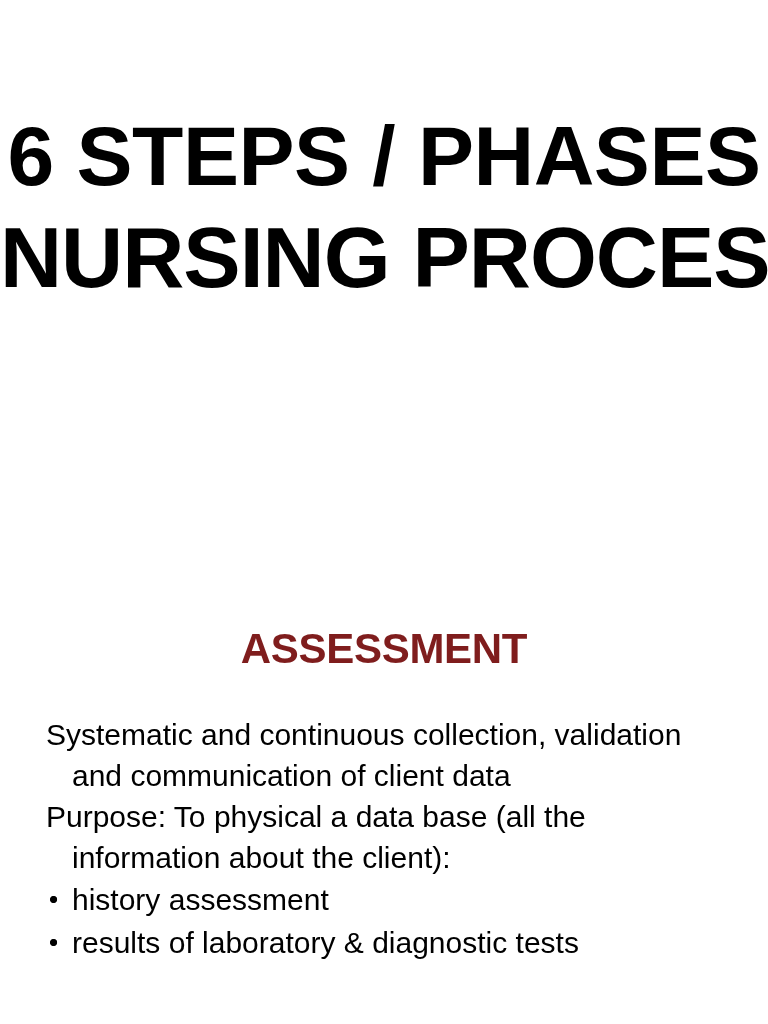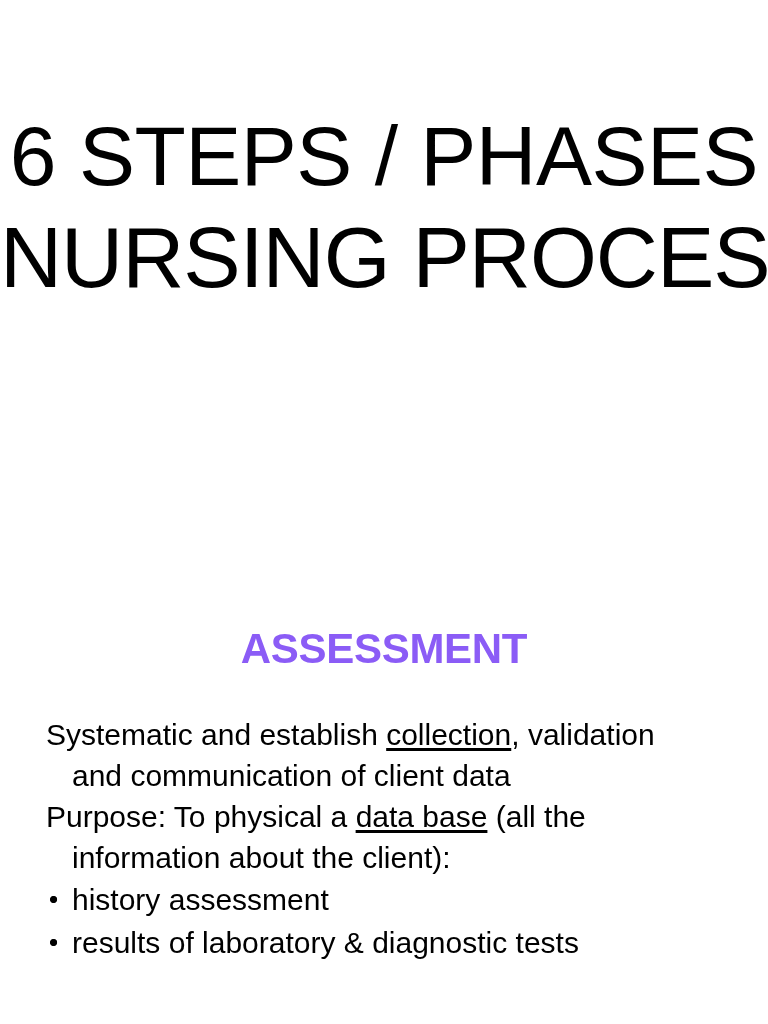--- a/index.html
+++ b/index.html
@@ -29,21 +29,21 @@
   .title-block {
     position: absolute;
     left: 0;
     top: 106px;
     width: 768px;
     text-align: center;
   }
   .title-line {
     display: block;
     font-family: "Liberation Sans", sans-serif;
-    font-weight: normal;
+    font-weight: bold;
     font-size: 84px;
     line-height: 101px;
     letter-spacing: -0.5px;
     color: #000000;
     white-space: nowrap;
   }
   .title-line.wide {
     font-size: 86px;
     letter-spacing: -1px;
   }
@@ -53,21 +53,21 @@
     position: absolute;
     left: 0;
     top: 625px;
     width: 768px;
     text-align: center;
     font-family: "Liberation Sans", sans-serif;
     font-weight: bold;
     font-size: 42px;
     line-height: 48px;
     letter-spacing: -0.3px;
-    color: #8b5cf6;
+    color: #7f1d1d;
   }
 
   
   .body-block {
     position: absolute;
     left: 46px;
     top: 714px;
     width: 664px;
     font-family: "Liberation Sans", sans-serif;
     font-size: 30px;
@@ -93,21 +93,20 @@
   }
   .bullet-item .bullet-mark {
     position: absolute;
     left: 3px;
     top: 0;
     font-size: 26px;
     line-height: 43px;
   }
 
   .u {
-    text-decoration: underline;
     text-underline-offset: 3px;
   }
 
   .clipped {
     overflow: hidden;
   }
 </style>
 </head>
 <body>
 
@@ -115,21 +114,21 @@
 
   <div class="title-block">
     <span class="title-line">6 STEPS / PHASES</span>
     <span class="title-line wide">NURSING PROCESS</span>
   </div>
 
   <div class="section-heading">ASSESSMENT</div>
 
   <div class="body-block clipped">
     <div id="paragraphs">
-        <div class="para"><span>Systematic and establish </span><span class="u">collection</span><span>, validation and communication of client data</span></div>
+        <div class="para"><span>Systematic and continuous </span><span class="u">collection</span><span>, validation and communication of client data</span></div>
         <div class="para"><span>Purpose: To physical a </span><span class="u">data base</span><span> (all the information about the client):</span></div>
       </div>
     <ul class="bullet-list" id="bullets">
         <li class="bullet-item"><span class="bullet-mark">•</span></li>
         <li class="bullet-item"><span class="bullet-mark">•</span><span><span>history assessment</span></span></li>
         <li class="bullet-item"><span class="bullet-mark">•</span></li>
         <li class="bullet-item"><span class="bullet-mark">•</span><span><span>results of laboratory &amp; diagnostic tests</span></span></li>
       </ul>
   </div>
 

